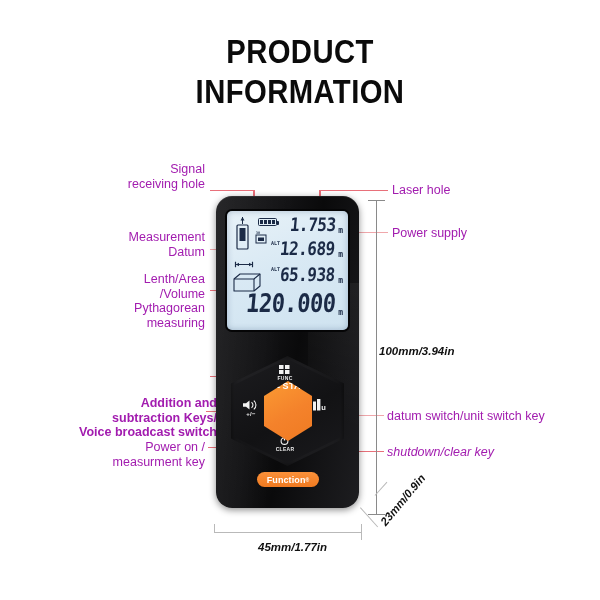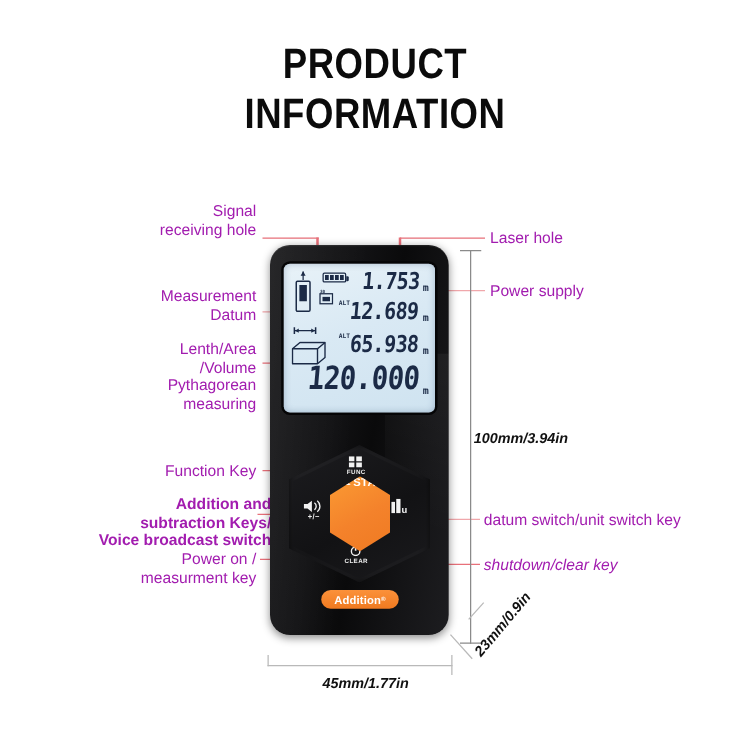--- a/index.html
+++ b/index.html
@@ -188,21 +188,20 @@
   <div class="lbl right-al" style="left:60px;top:230px;width:145px;">Measurement
 Datum</div>
   <div class="lead pale" style="left:210px;top:249px;width:35px;"></div>
 
   <div class="lbl right-al" style="left:55px;top:272px;width:150px;">Lenth/Area
 /Volume
 Pythagorean
 measuring</div>
   <div class="lead" style="left:210px;top:290px;width:42px;"></div>
 
-  <div class="lbl right-al" style="left:62px;top:370px;width:143px;">Function Key</div>
   <div class="lead" style="left:210px;top:376px;width:80px;"></div>
 
   <div class="lbl right-al" style="left:52px;top:396px;width:165px;font-weight:bold;">Addition and
 subtraction  Keys/
 Voice broadcast switch</div>
   <div class="lead" style="left:206px;top:411px;width:45px;"></div>
 
   <div class="lbl right-al" style="left:62px;top:440px;width:143px;">Power on /
 measurment key</div>
   <div class="lead" style="left:208px;top:447px;width:72px;"></div>
@@ -331,18 +330,18 @@
       </svg>
       <div class="keylab" style="left:36px;top:90px;width:36px;">CLEAR</div>
 
       <div class="start">
         <div class="tri"></div>
         <div class="stxt">START</div>
       </div>
     </div>
 
     <div class="brand">
-      <span>Addition</span>
+      <span>Function</span>
         <sup>®</sup>
     </div>
   </div>
 
 </div>
 
 </body></html>

